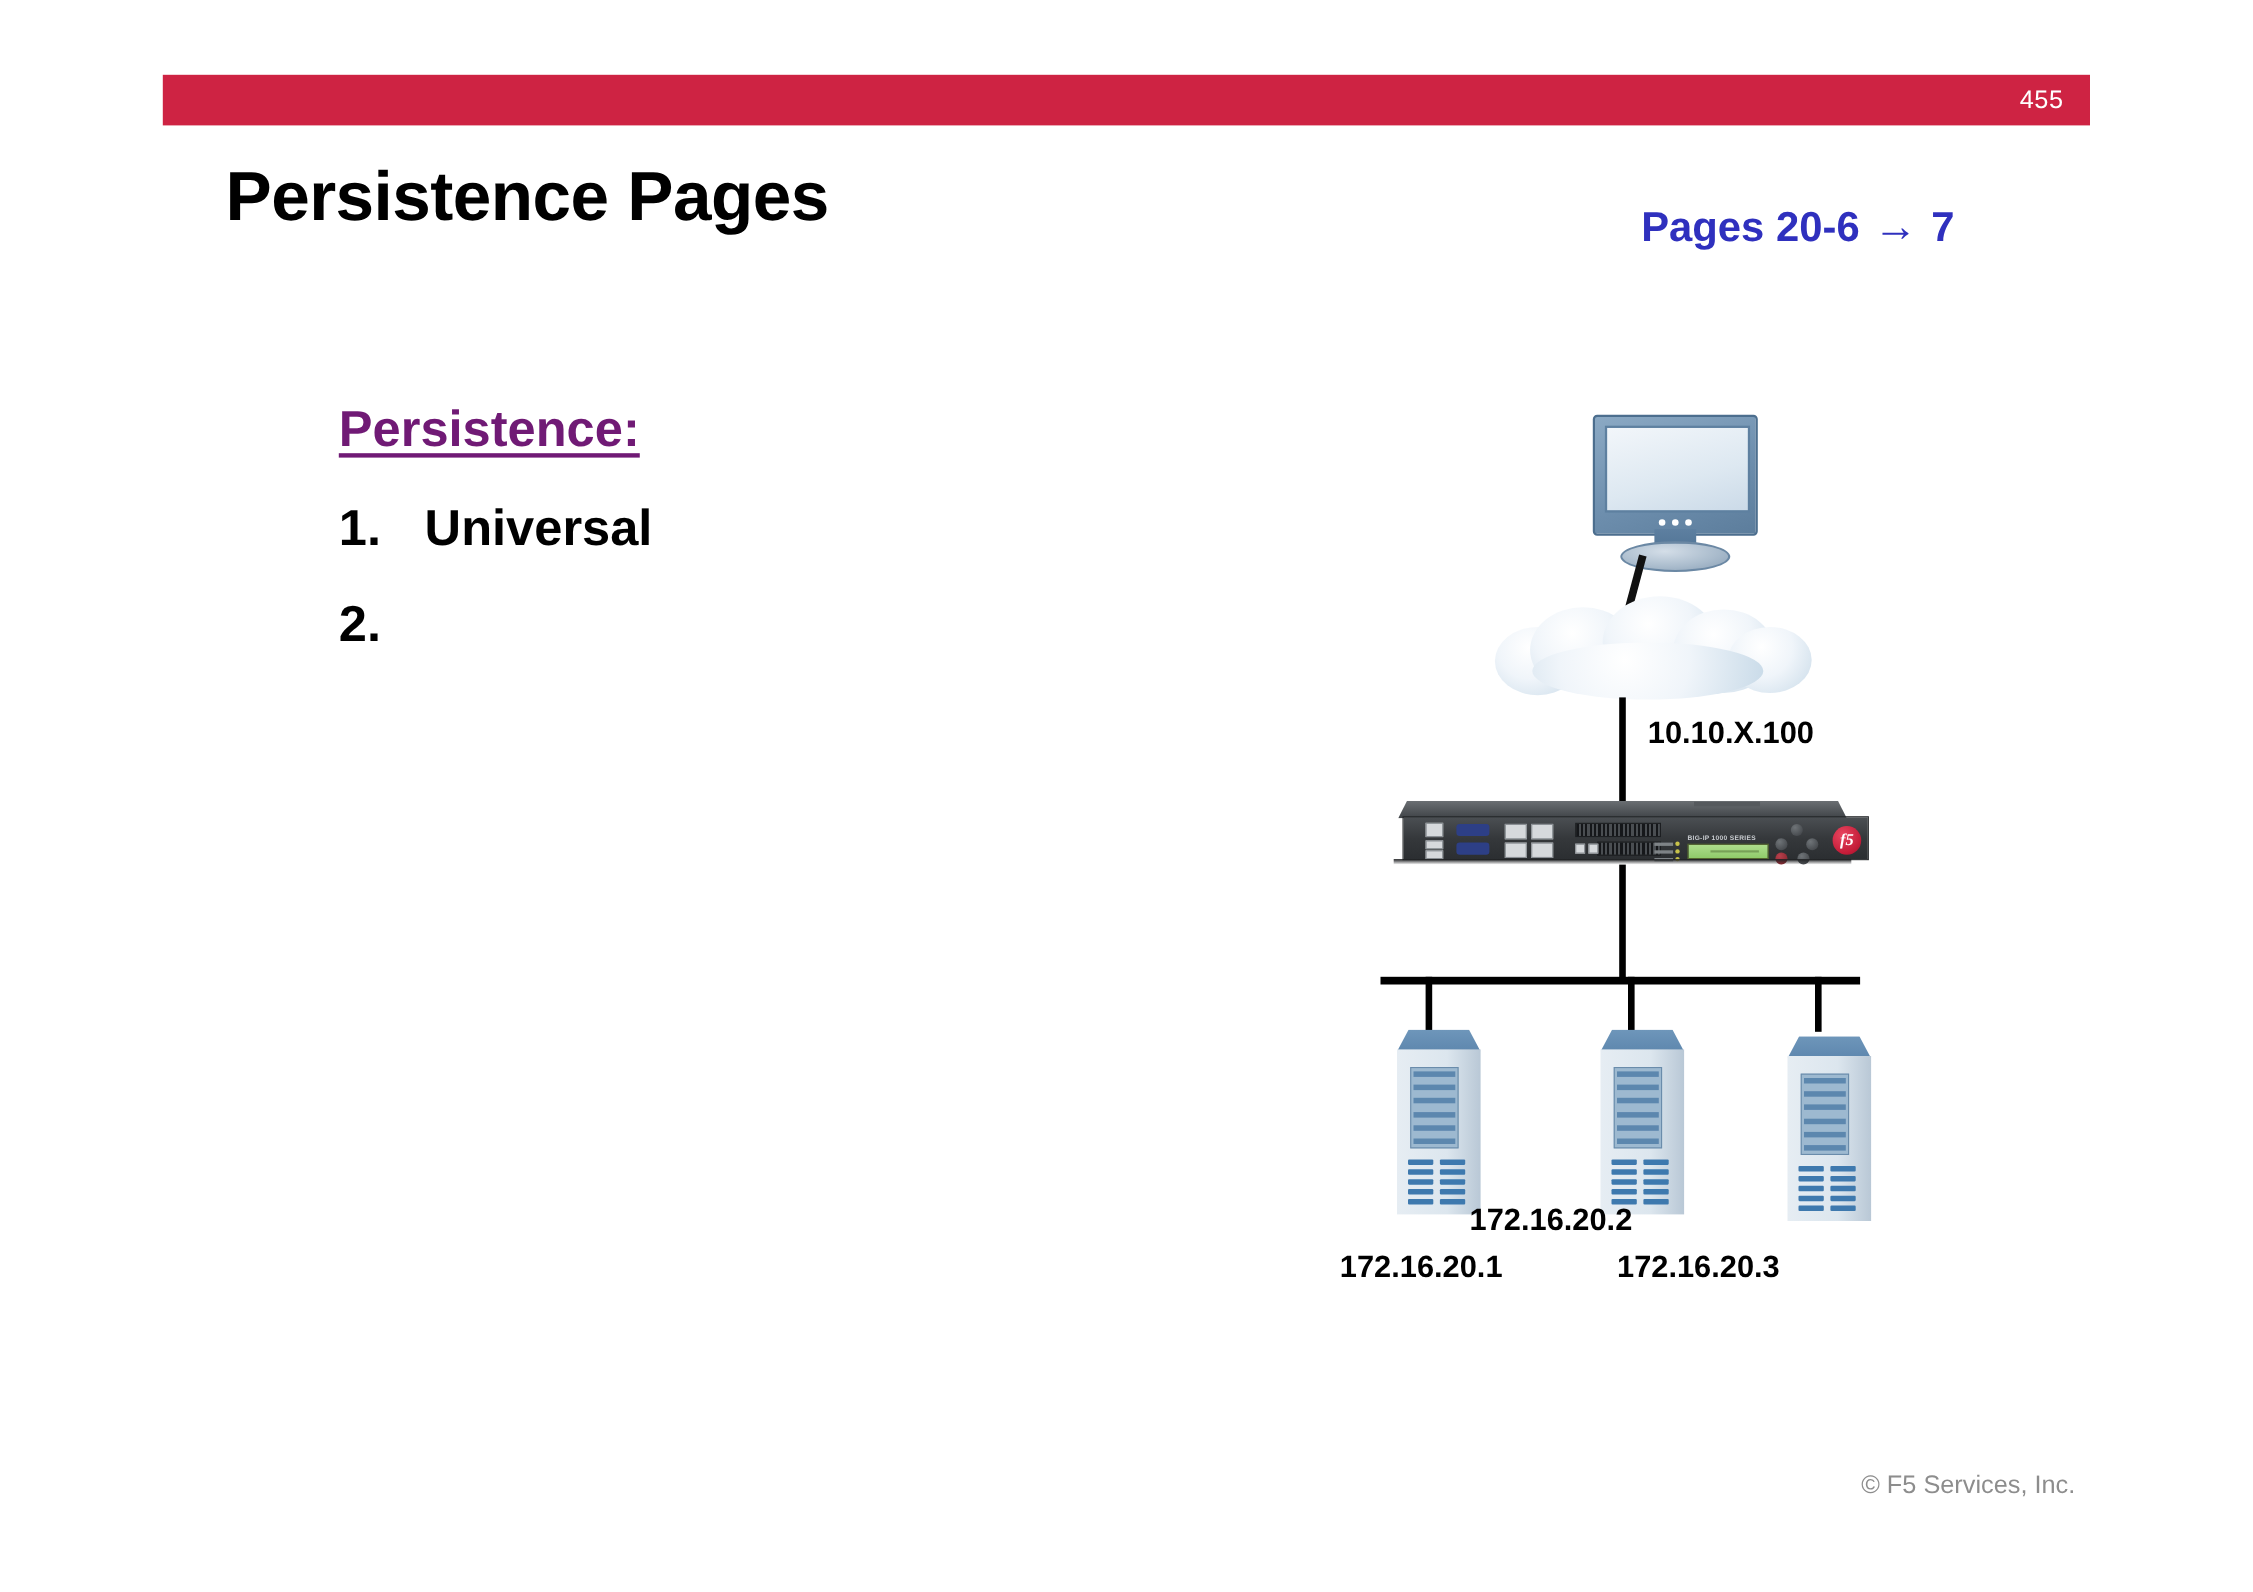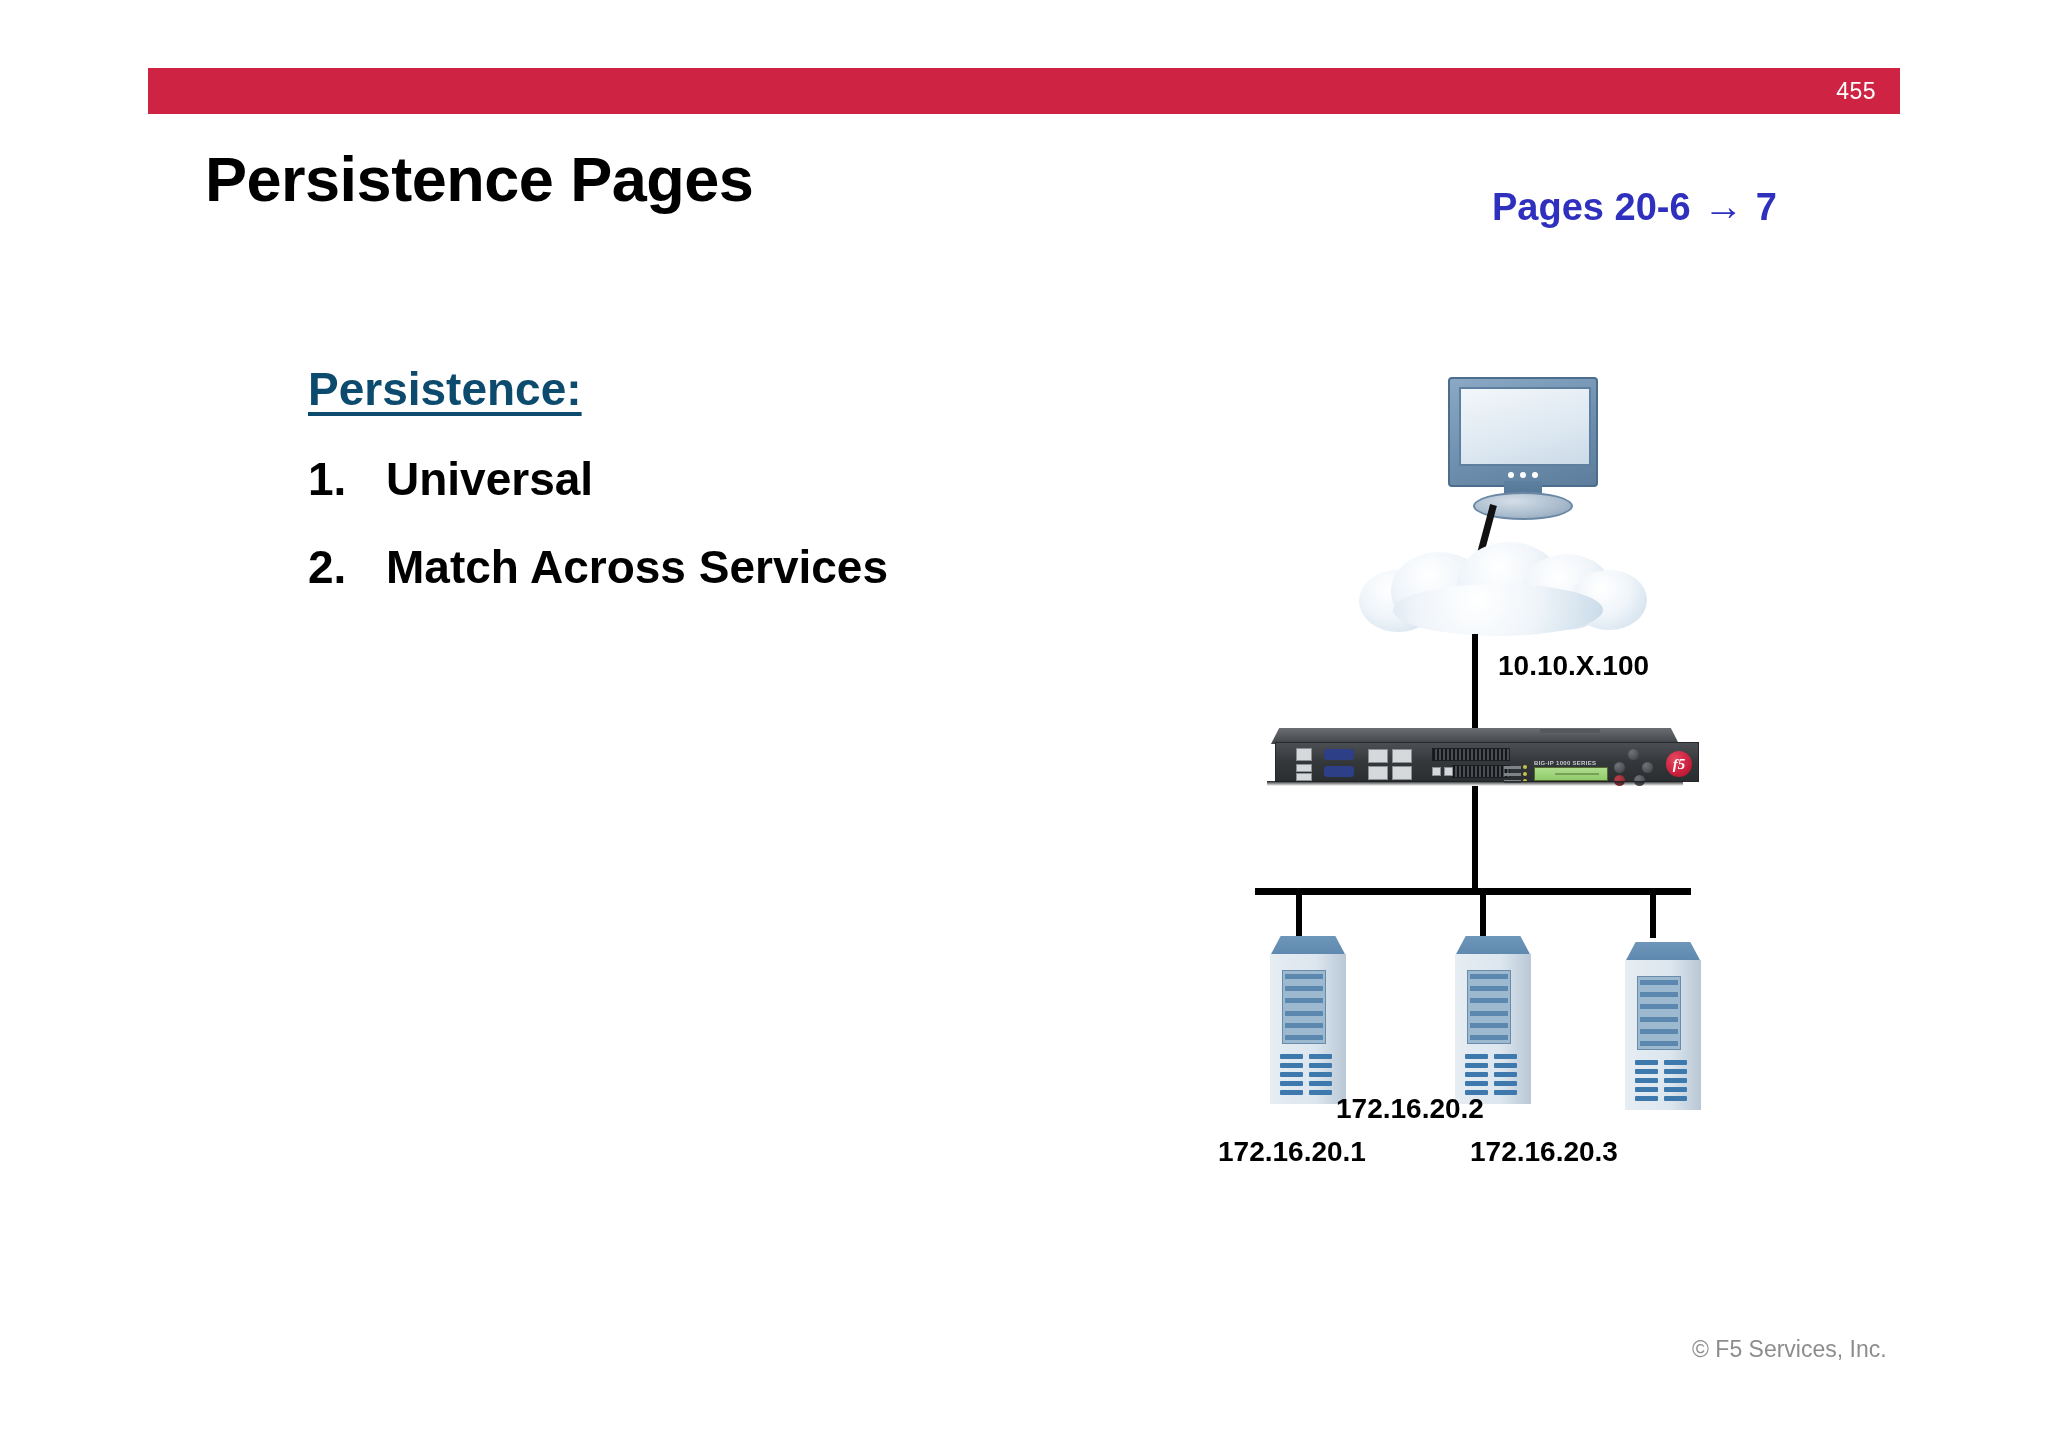--- a/index.html
+++ b/index.html
@@ -70,21 +70,21 @@
   
   #body-text {
     position: absolute;
     left: 308px;
     top: 362px;
     width: 700px;
   }
   #persistence-heading {
     font-size: 46px;
     font-weight: bold;
-    color: #0c4a6e;
+    color: #701a75;
     text-decoration: underline;
     text-underline-offset: 7px;
     display: inline-block;
     white-space: nowrap;
   }
   .num-list {
     margin: 0;
     padding: 0;
     list-style: none;
   }
@@ -436,21 +436,20 @@
 
   <div id="body-text">
     <div id="persistence-heading">Persistence:</div>
     <ul class="num-list">
       <li class="num-item first">
         <span class="num-marker">1.</span>
         <span>Universal</span>
       </li>
       <li class="num-item second">
         <span class="num-marker">2.</span>
-        <span>Match Across Services</span>
       </li>
     </ul>
   </div>
 
   <div id="diagram">
 
     <div class="monitor">
       <div class="monitor-bezel">
         <div class="monitor-screen"></div>
         <div class="monitor-dots">

